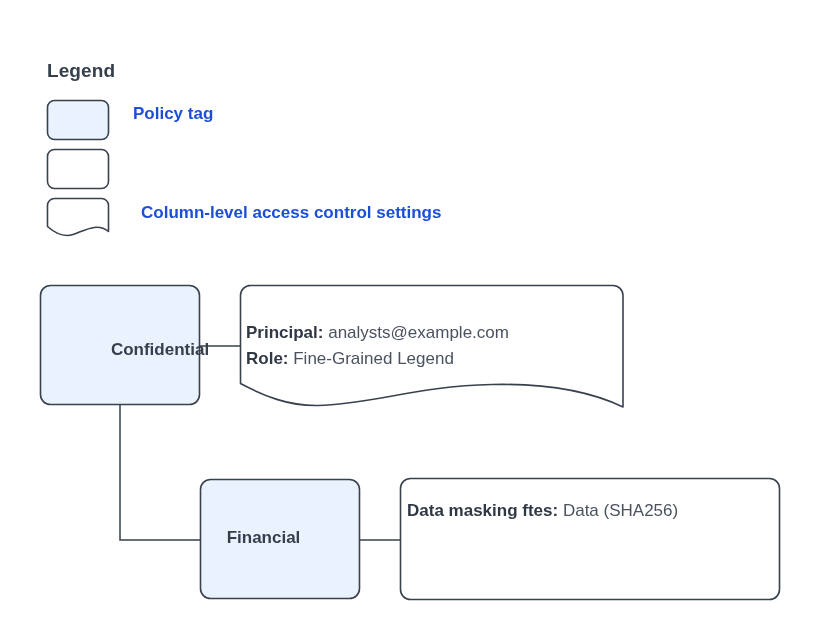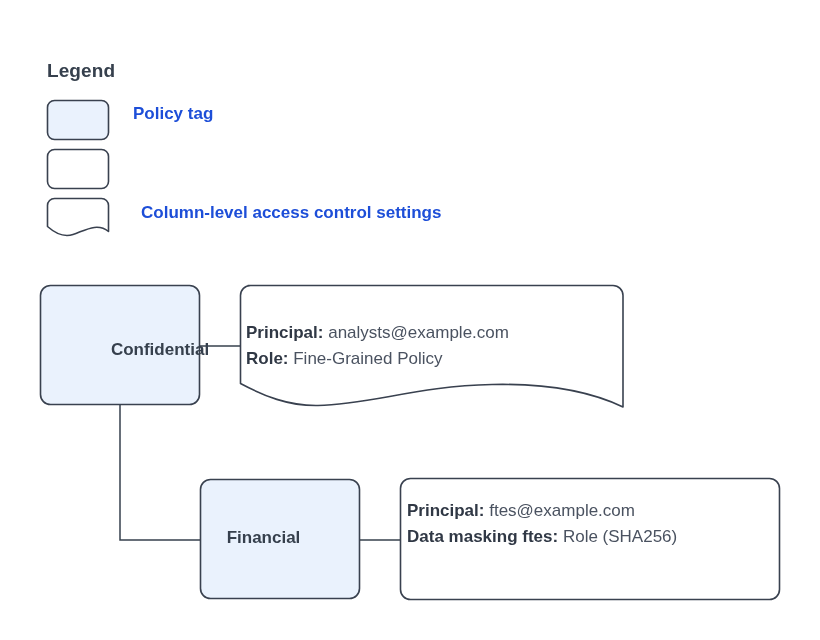--- a/index.html
+++ b/index.html
@@ -143,28 +143,24 @@
 
   <div class="abs node-label" id="node-label-financial">Financial</div>
 
   <div class="abs detail-text" id="detail-text-confidential">
     <span class="detail-line">
       <b>Principal:</b>
       <span>analysts@example.com</span>
     </span>
     <span class="detail-line">
       <b>Role:</b>
-      <span>Fine-Grained Policy</span>
+      <span>Fine-Grained Legend</span>
     </span>
   </div>
 
   <div class="abs detail-text" id="detail-text-financial">
     <span class="detail-line">
-      <b>Principal:</b>
-      <span>ftes@example.com</span>
-    </span>
-    <span class="detail-line">
       <b>Data masking ftes:</b>
-      <span>Role (SHA256)</span>
+      <span>Data (SHA256)</span>
     </span>
   </div>
 
 </div>
 
 </body></html>

